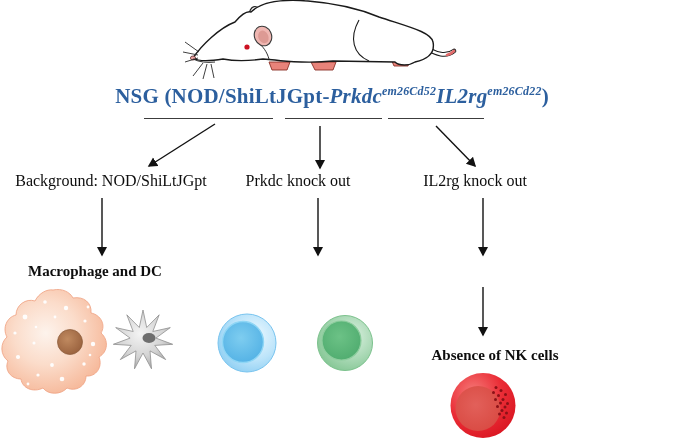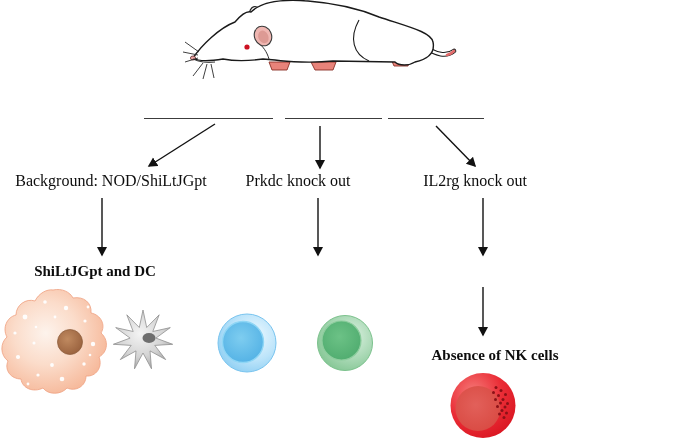--- a/index.html
+++ b/index.html
@@ -87,20 +87,23 @@
     <g stroke="#2a2a2a" stroke-width="0.9">
       <path d="M16,52 L2,42" fill="none"></path>
       <path d="M15,55 L0,52" fill="none"></path>
       <path d="M15,58 L2,62" fill="none"></path>
       <path d="M20,63 L10,76" fill="none"></path>
       <path d="M24,64 L20,79" fill="none"></path>
       <path d="M28,64 L31,78" fill="none"></path>
     </g>
   </svg>
 
+  <div id="title" class="abs">
+    <span>NSG (NOD/ShiLtJGpt-</span><span class="gene">Prkdc</span><sup>em26Cd52</sup><span class="gene">IL2rg</span><sup>em26Cd22</sup><span>)</span>
+  </div>
 
   <div class="abs underline" style="left:144px;top:118px;width:129px"></div>
   <div class="abs underline" style="left:285px;top:118px;width:97px"></div>
   <div class="abs underline" style="left:388px;top:118px;width:96px"></div>
 
   <svg id="arrow-layer" class="abs" width="700" height="440" viewBox="0 0 700 440">
     <defs>
       <marker id="ah" markerUnits="userSpaceOnUse" markerWidth="12" markerHeight="11" refX="8" refY="5" orient="auto">
         <path d="M0,0 L9.5,5 L0,10 Z" fill="#111111"></path>
       </marker>
@@ -113,21 +116,21 @@
       <line x1="318" y1="198" x2="318" y2="255" marker-end="url(#ah)"></line>
       <line x1="483" y1="198" x2="483" y2="255" marker-end="url(#ah)"></line>
       <line x1="483" y1="287" x2="483" y2="335" marker-end="url(#ah)"></line>
     </g>
   </svg>
 
   <div class="abs label2" style="left:5px;width:212px">Background: NOD/ShiLtJGpt</div>
   <div class="abs label2" style="left:228px;width:140px">Prkdc knock out</div>
   <div class="abs label2" style="left:405px;width:140px">IL2rg knock out</div>
 
-  <div class="abs label3" style="left:10px;width:170px">ShiLtJGpt and DC</div>
+  <div class="abs label3" style="left:10px;width:170px">Macrophage and DC</div>
 
   <svg class="abs" style="left:0px;top:287px" width="110" height="108" viewBox="0 0 110 108">
     <defs>
       <radialGradient id="mgrad" cx="42%" cy="42%" r="68%">
         <stop offset="0%" stop-color="#fdf3ec"></stop>
         <stop offset="45%" stop-color="#fbdcca"></stop>
         <stop offset="100%" stop-color="#f5b190"></stop>
       </radialGradient>
       <radialGradient id="ngrad" cx="40%" cy="38%" r="70%">
         <stop offset="0%" stop-color="#c08a60"></stop>

